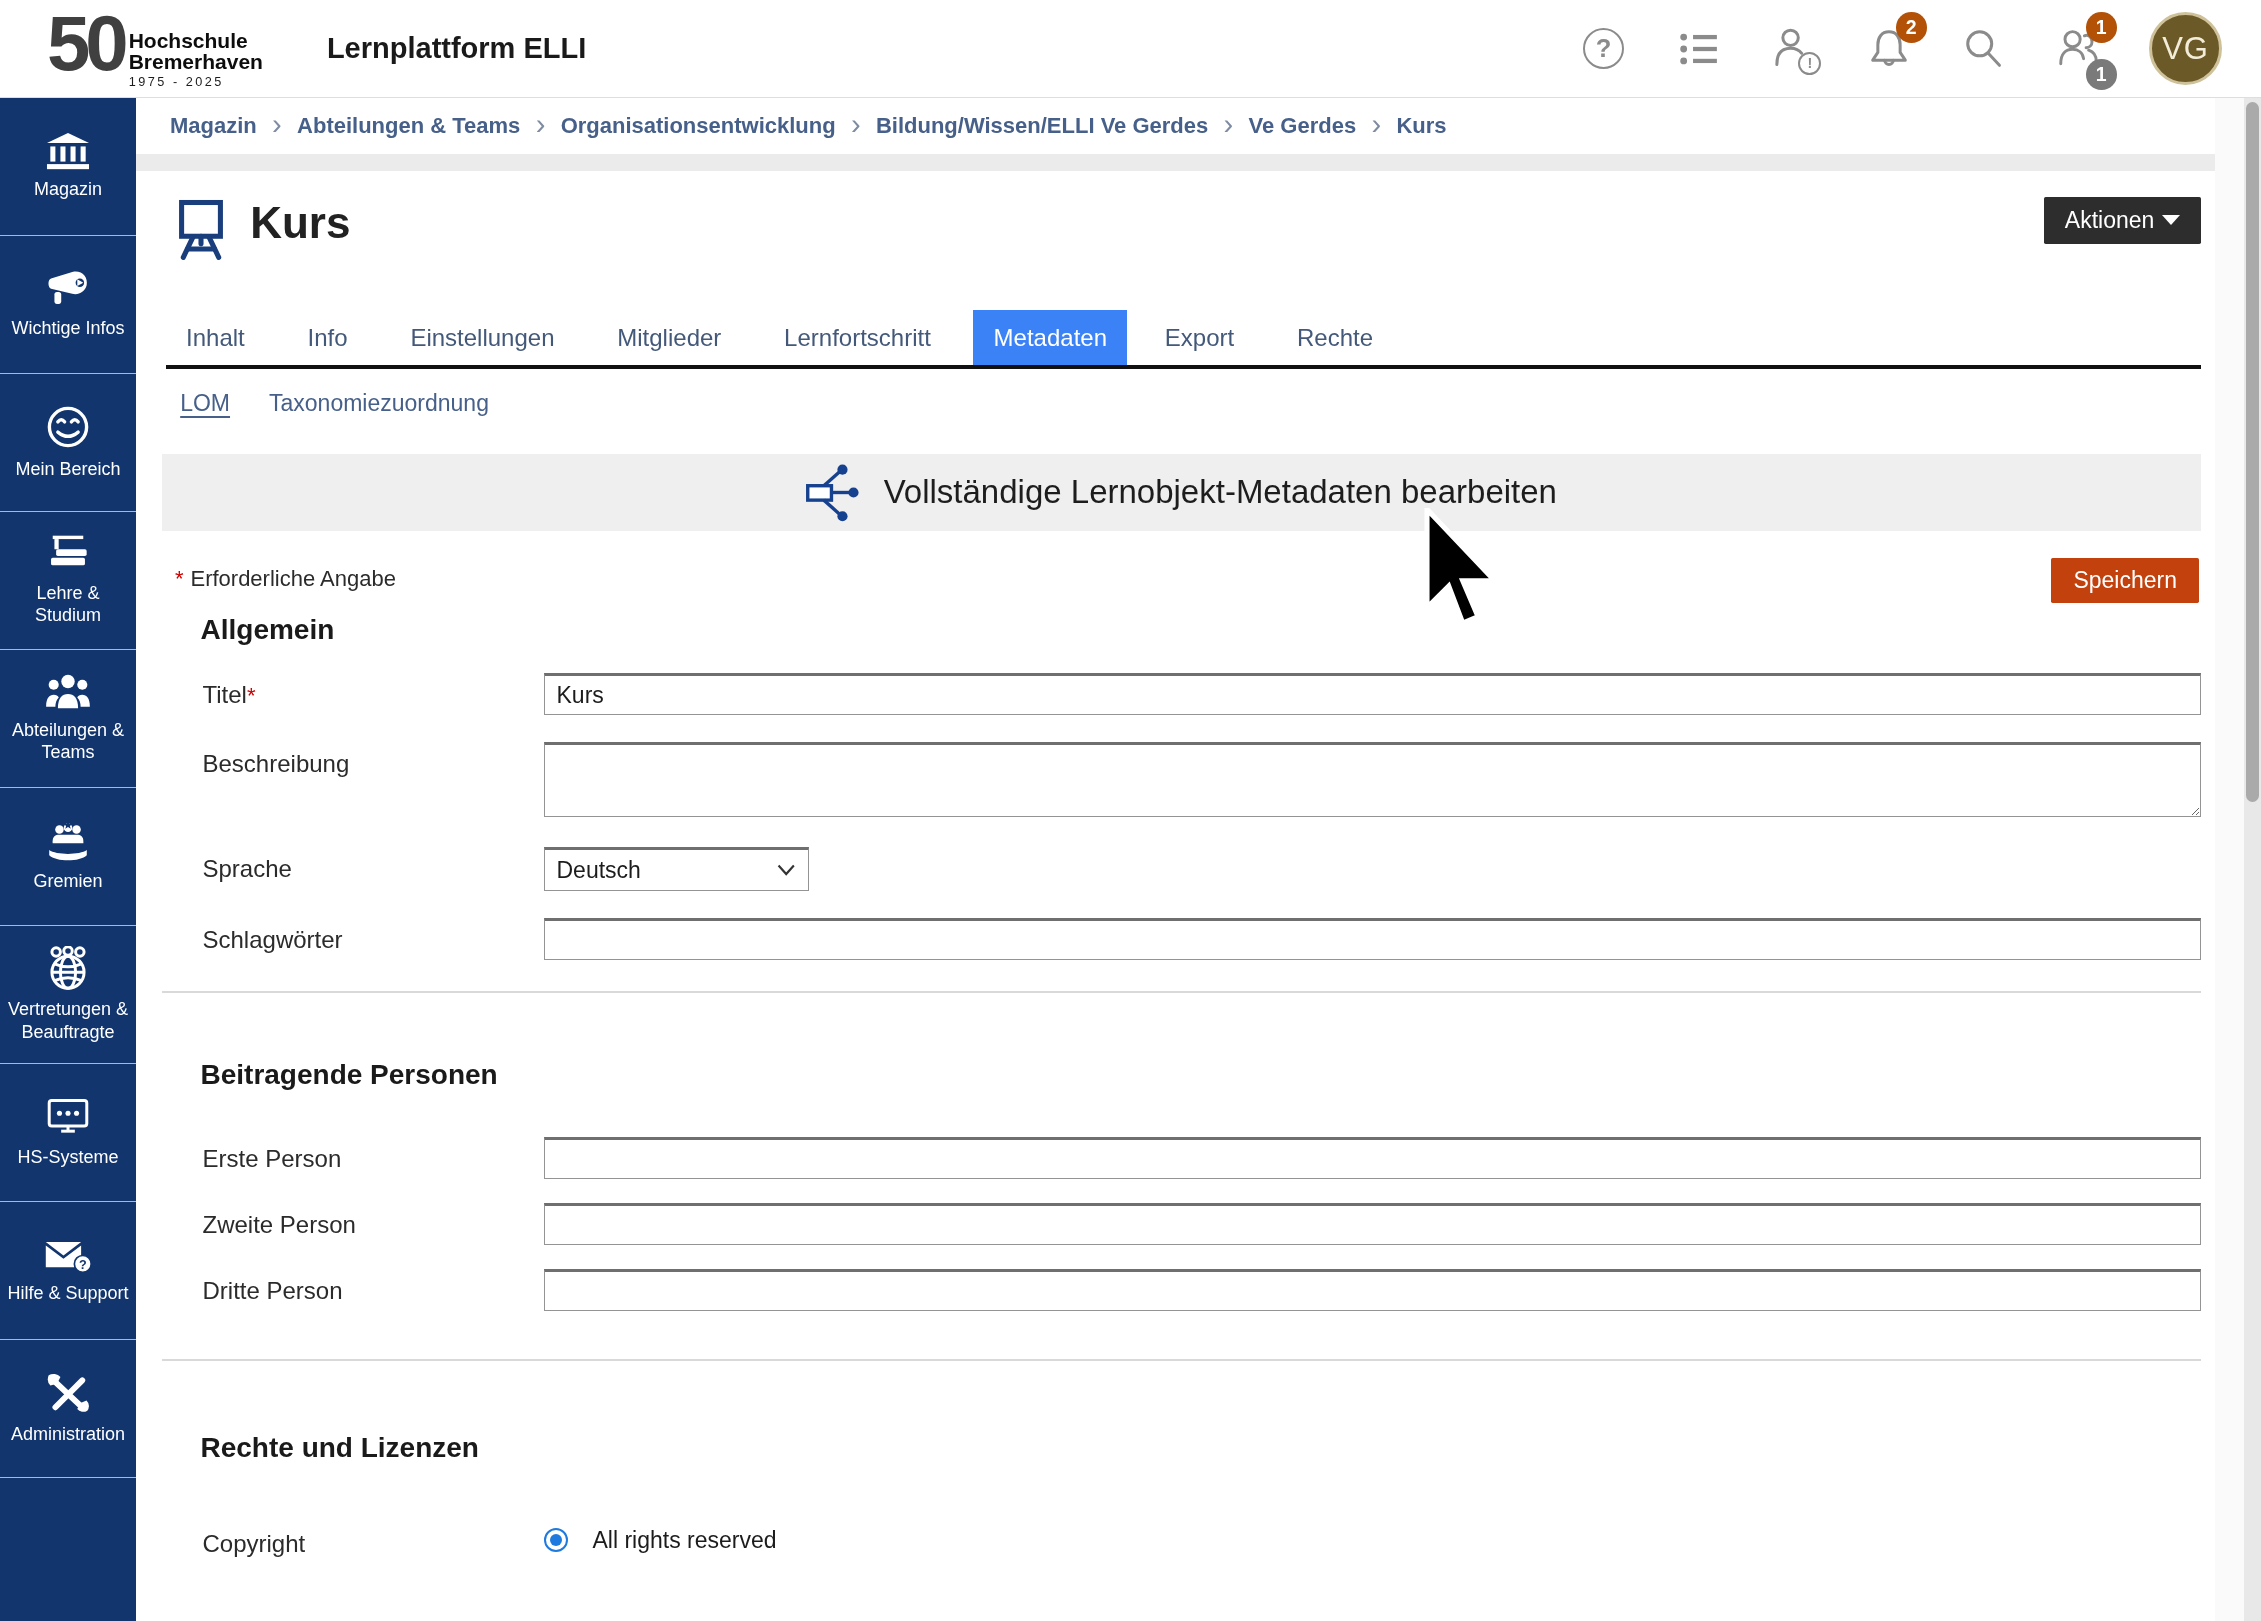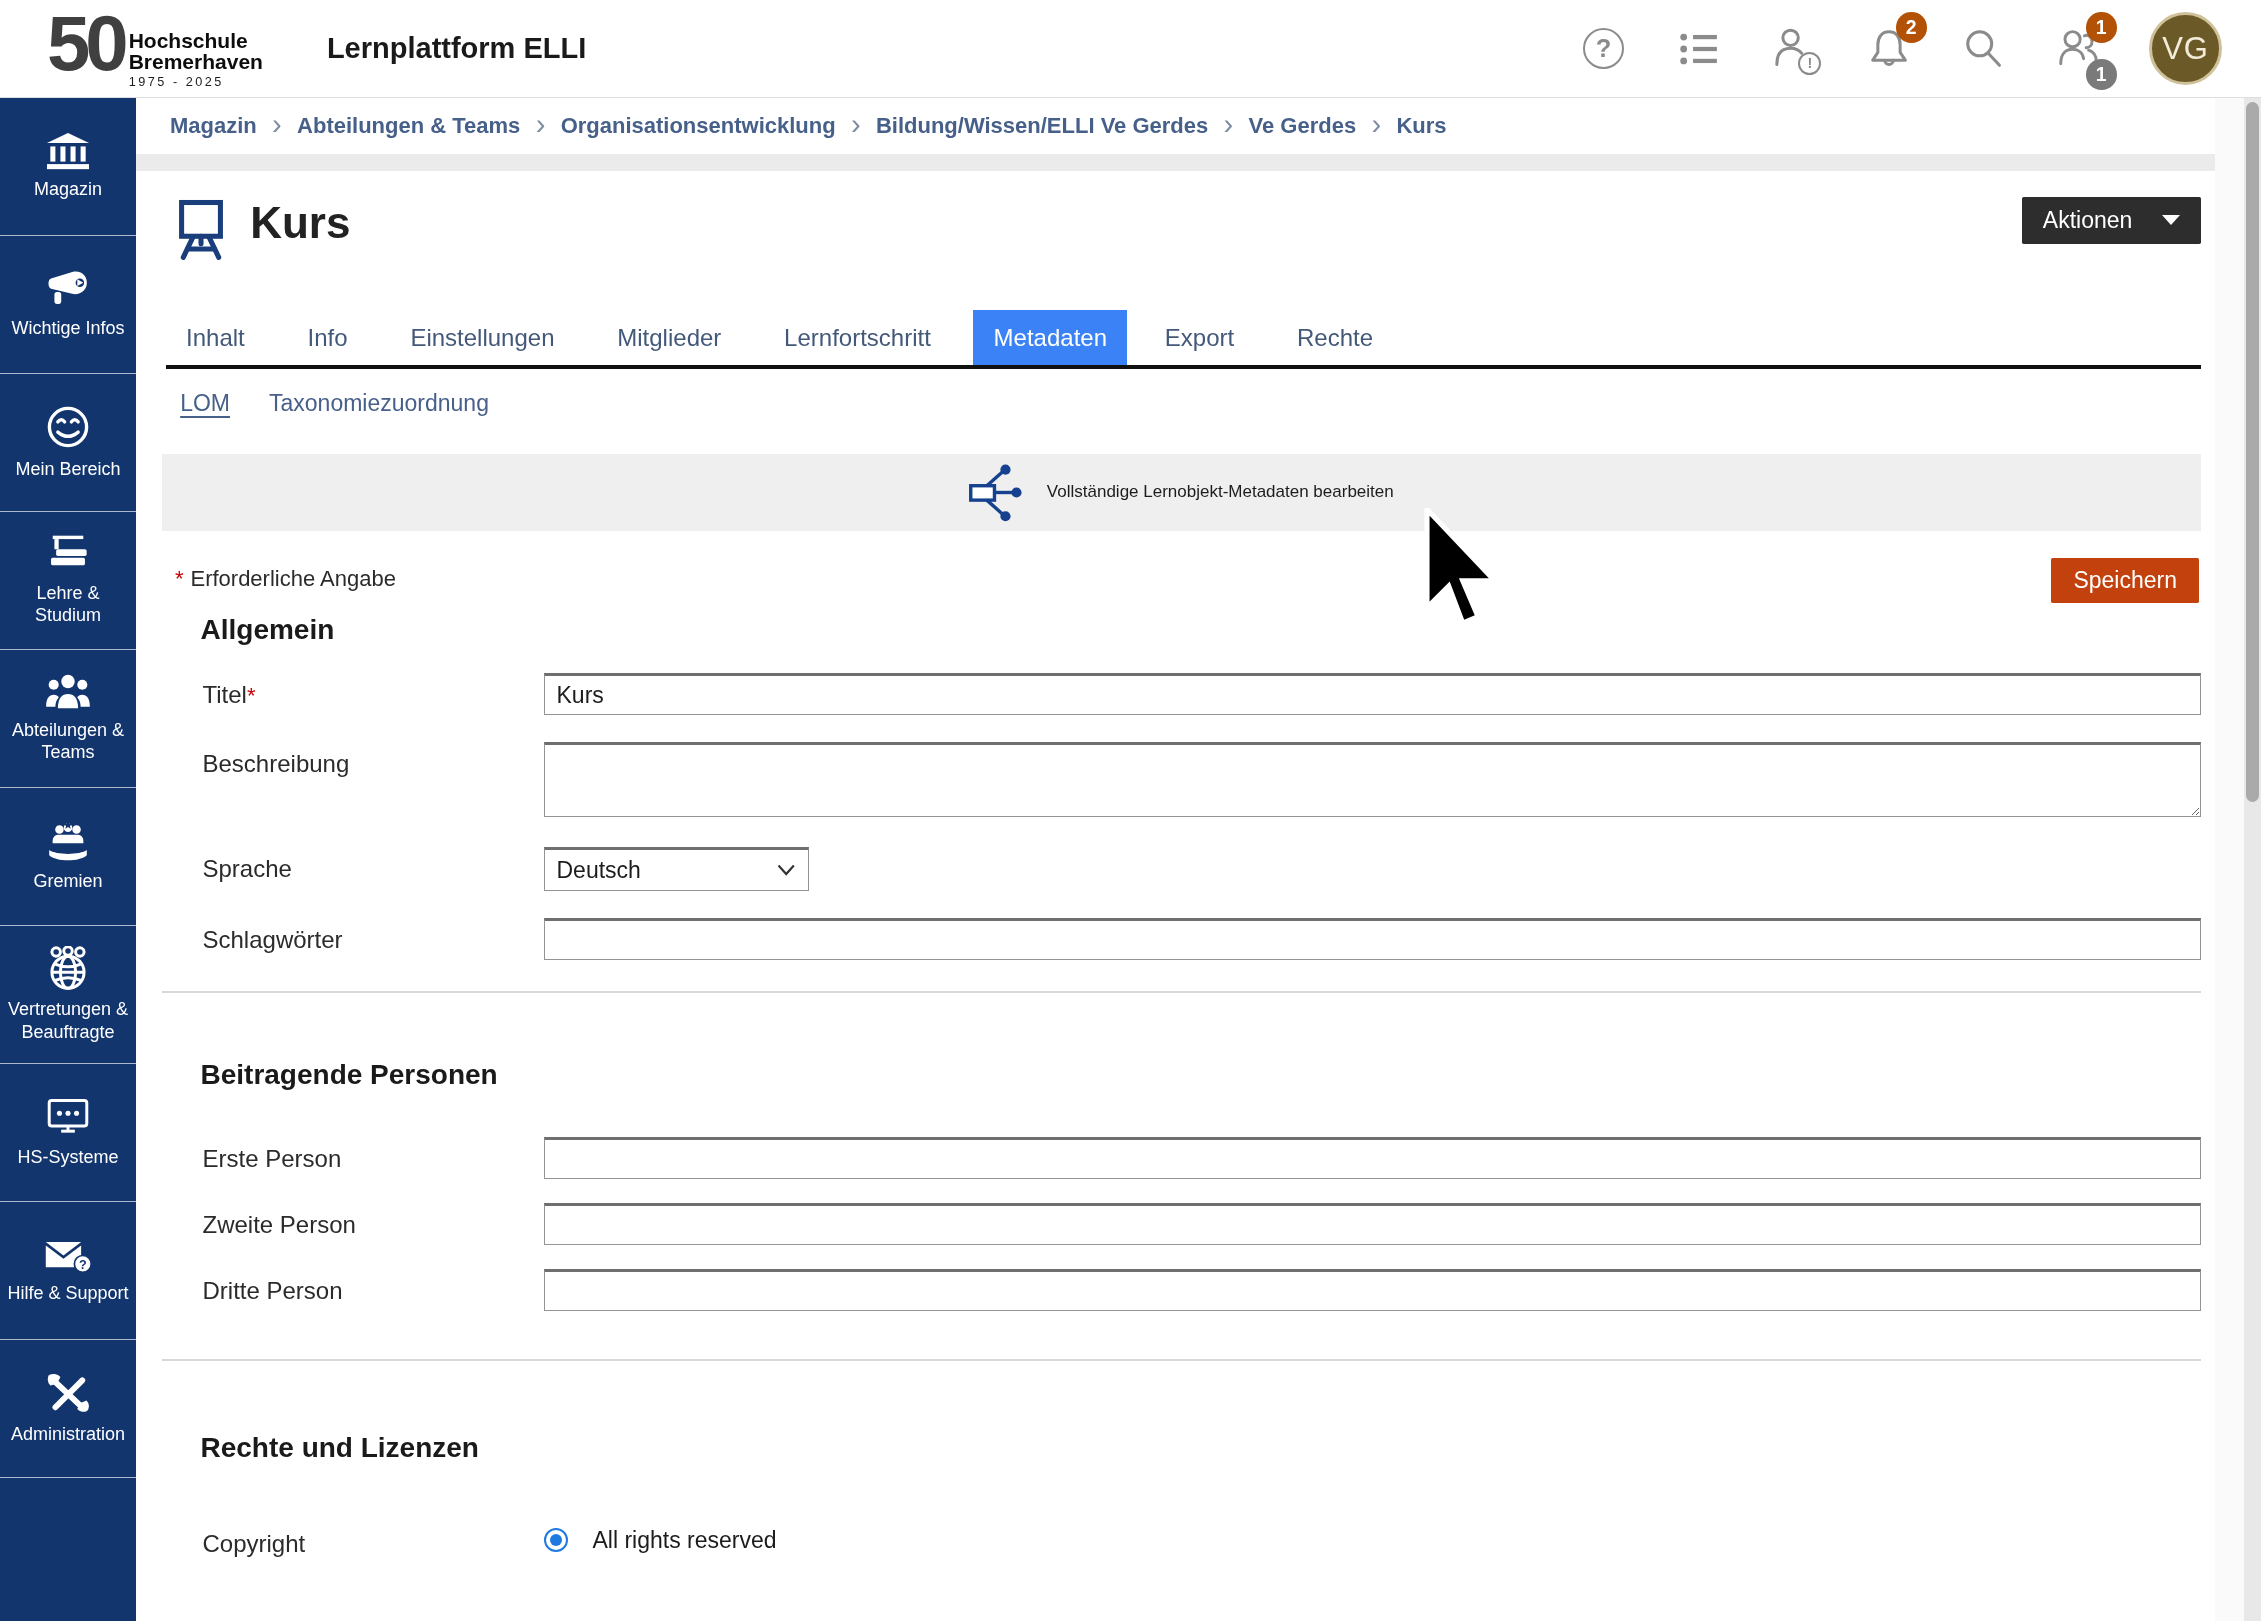--- a/index.html
+++ b/index.html
@@ -45,34 +45,34 @@
   .crumb.current { cursor:default; }
   .crumb-sep { font-size:29px; color:#7e8ca3; font-weight:400; line-height:1; margin-top:-3.4px; }
   .gray-gap { height:17px; background:#ebebeb; }
   .content { padding:0 15.3px 0 25.5px; }
 
   .title-row { margin-top:25.5px; margin-left:12.7px; display:flex; align-items:flex-start; }
   .title-icon { margin-top:1.7px; }
   .page-title { font-size:44px; font-weight:700; color:#222; margin-left:22px; margin-top:1.7px; }
   .actions-btn { margin-left:auto; margin-right:0px; background:#2d2d2d; color:#fff; border:none; cursor:pointer;
                  font-size:23px; font-family:inherit; padding:10.2px 20.4px; border-radius:1.7px;
-                 display:flex; align-items:center; gap:30px; }
+                 display:flex; align-items:center; gap:8px; }
   .caret-down { width:0; height:0; border-left:9.3px solid transparent; border-right:9.3px solid transparent;
                 border-top:10.2px solid #fff; }
 
   .tabs-row { margin-top:49px; display:flex; align-items:stretch; border-bottom:4.2px solid #111; margin-left:4.2px; }
   .tab { font-size:24px; color:#44597a; padding:13.6px 20.4px; cursor:pointer; white-space:nowrap; margin-right:22px; }
   .tab.active { background:#3b82f6; color:#fff; margin-right:17px; }
   .subtabs { margin-top:20.4px; margin-left:18.7px; display:flex; gap:39px; }
   .subtab { font-size:23px; color:#47608a; cursor:pointer; }
   .subtab.active { text-decoration:underline; text-underline-offset:5.1px; }
 
   .meta-banner { margin-top:37px; height:77px; background:#efefef; display:flex; align-items:center;
                  justify-content:center; gap:20.4px; cursor:pointer; }
-  .meta-banner-label { font-size:17px; color:#1d1d1d; }
+  .meta-banner-label { font-size:33px; color:#1d1d1d; }
 
   .note-row { margin-top:27px; display:flex; align-items:flex-start; margin-left:13.6px; position:relative; height:48px; }
   .required-note { font-size:22px; color:#2b2b2b; margin-top:8.5px; }
   .req-star { color:#cc0000; font-size:22px; margin-right:6.8px; }
   .save-btn { position:absolute; right:1.7px; top:0; background:#c2410c; color:#fff; border:none; cursor:pointer;
               font-size:23px; font-family:inherit; padding:9.3px 22px; border-radius:1.7px; }
 
   .section-heading { margin-left:39px; font-size:28px; font-weight:700; color:#1a1a1a; }
   .h-allgemein { margin-top:8.5px; }
   .h-beitragende { margin-top:66px; }

